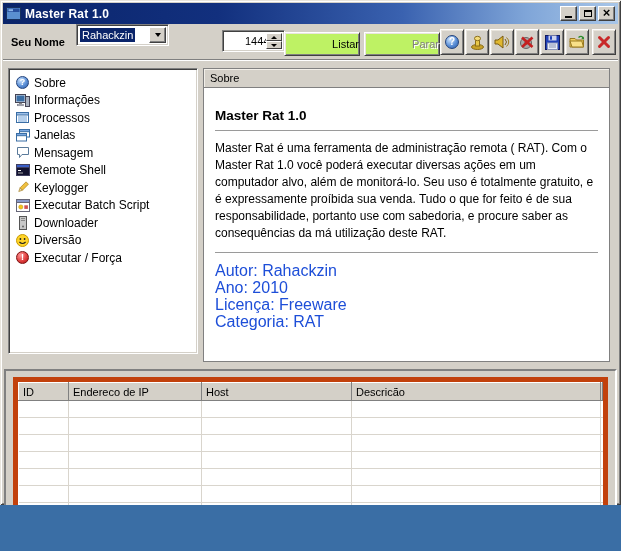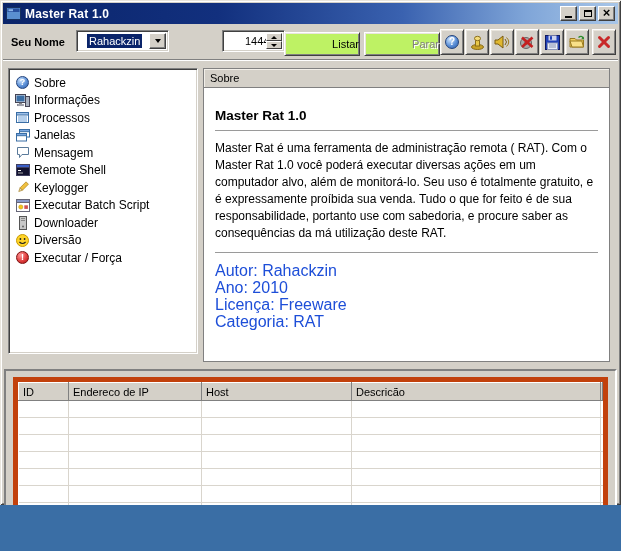--- a/index.html
+++ b/index.html
@@ -34,24 +34,24 @@
   
   .toolbar-row {
     position:absolute; left:3px; top:24px; right:3px; height:36px;
     border-bottom:1px solid #808080; box-shadow:0 1px 0 #fff;
   }
   .tb-label { position:absolute; font-size:11px; font-weight:bold; color:#000; top:12px; }
   .lbl-nome { left:8px; }
   .lbl-porta { left:198px;padding-left:44px; }
 
   .combo {
-    position:absolute; left:73px; top:6px; width:93px; height:22px; background:#fff;
+    position:absolute; left:73px; top:0; width:93px; height:22px; background:#fff;
     border:1px solid; border-color:#808080 #fff #fff #808080;
     box-shadow: inset 1px 1px 0 #404040, inset -1px -1px 0 #d4d0c8;
-    display:flex; align-items:center; padding:2px 10px;
+    display:flex; align-items:center; padding:2px 3px;
   }
   .combo-sel { background:#0a246a; color:#fff; font-size:11px; padding:1px 2px; white-space:nowrap; }
   .combo-btn {
     position:absolute; right:2px; top:2px; width:17px; height:16px; background:#d4d0c8;
     border:1px solid; border-color:#fff #404040 #404040 #fff; box-shadow: inset -1px -1px 0 #808080;
     display:flex; align-items:center; justify-content:center;
   }
   .arr-down { width:0; height:0; border-left:3px solid transparent; border-right:3px solid transparent; border-top:4px solid #000; }
   .arr-up-s { width:0; height:0; border-left:3px solid transparent; border-right:3px solid transparent; border-bottom:3px solid #000; }
   .arr-dn-s { width:0; height:0; border-left:3px solid transparent; border-right:3px solid transparent; border-top:3px solid #000; }

